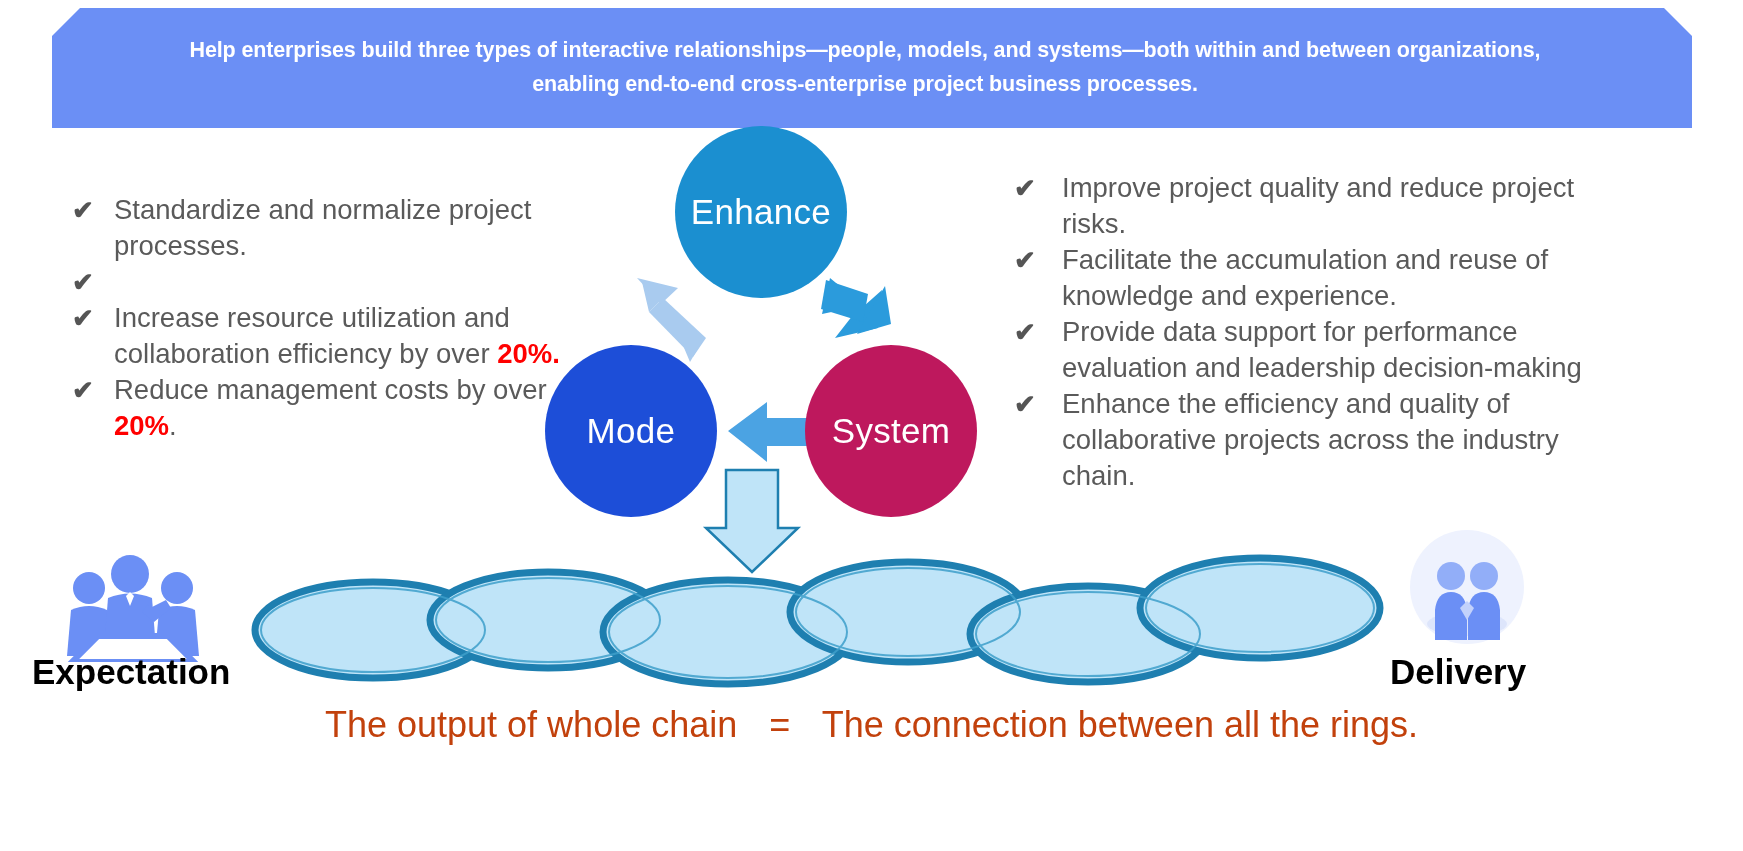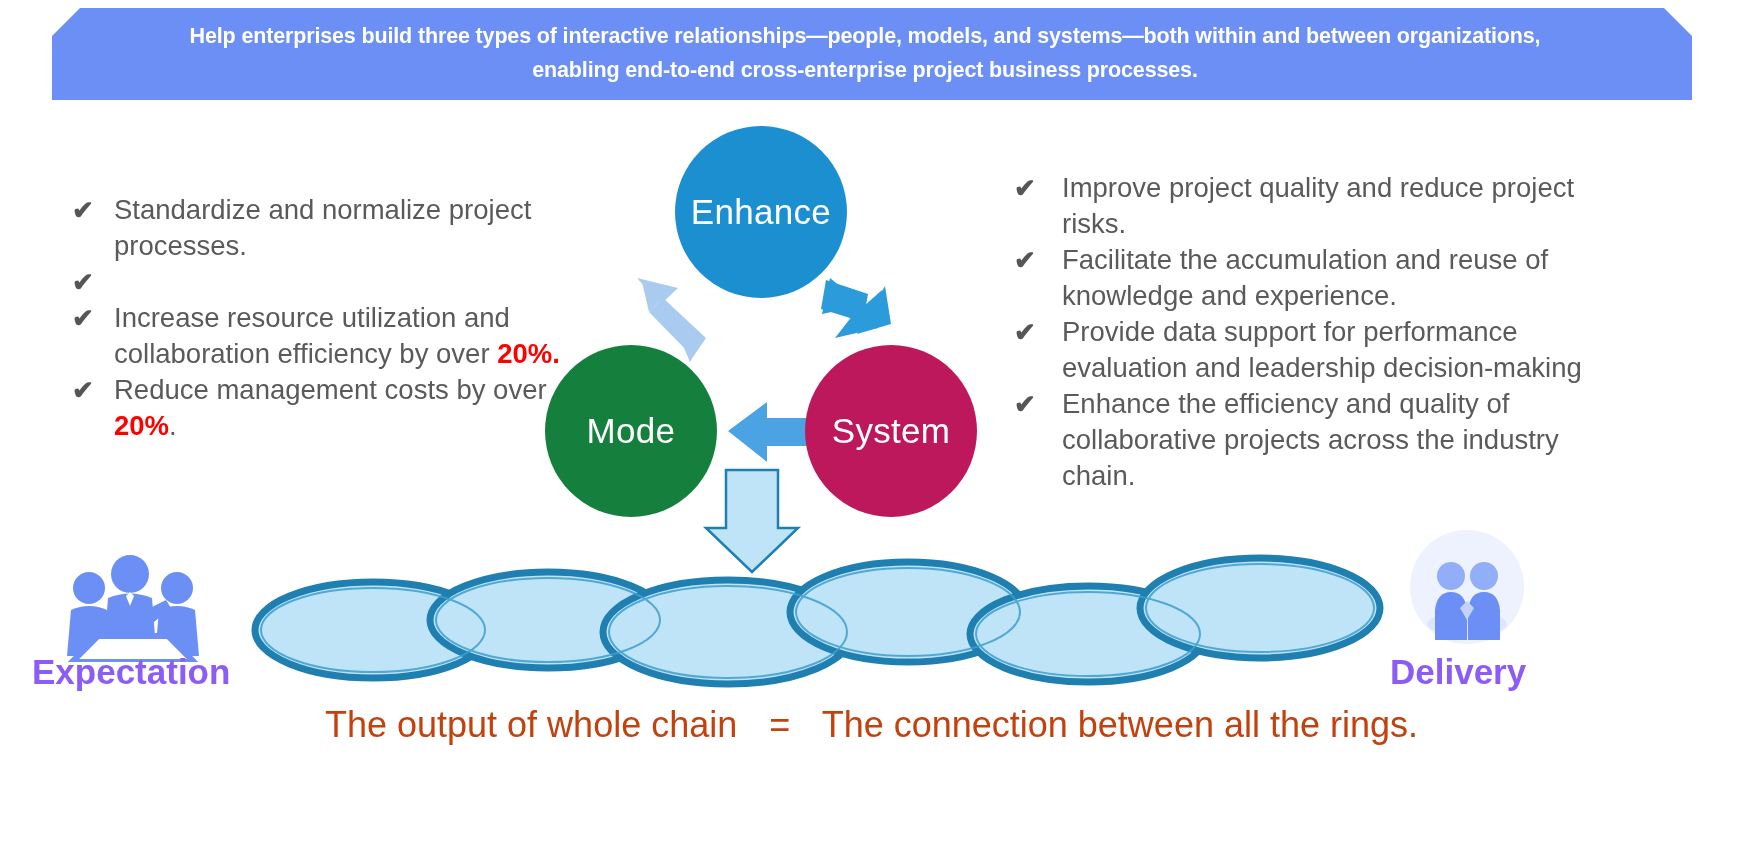--- a/index.html
+++ b/index.html
@@ -7,21 +7,21 @@
     width:1743px;height:851px;
     background:#ffffff;
     font-family:"Liberation Sans", sans-serif;
     overflow:hidden;
     position:relative;
   }
   #stage{position:absolute;left:0;top:0;width:1743px;height:851px;}
 
   
   .banner{
-    position:absolute;left:52px;top:8px;width:1640px;height:92px;
+    position:absolute;left:52px;top:8px;width:1640px;height:120px;
     background:#6B8FF5;
     clip-path:polygon(28px 0, calc(100% - 28px) 0, 100% 28px, 100% 100%, 0 100%, 0 28px);
     display:flex;flex-direction:column;align-items:center;justify-content:center;
     box-sizing:border-box;padding:4px 26px 6px 12px;
   }
   .banner-line{
     color:#ffffff;font-weight:bold;font-size:21.5px;line-height:34px;
     letter-spacing:-0.15px;text-align:center;white-space:nowrap;
   }
 
@@ -42,34 +42,34 @@
   .pd{color:#5a5a5a;font-weight:normal;}
 
   
   .diagram{position:absolute;left:530px;top:110px;width:470px;height:460px;}
   .circ{
     position:absolute;border-radius:50%;
     display:flex;align-items:center;justify-content:center;
     color:#ffffff;font-size:35px;letter-spacing:0.3px;
   }
   .circ-people{left:145px;top:16px;width:172px;height:172px;background:#1B8FD0;}
-  .circ-mode{left:15px;top:235px;width:172px;height:172px;background:#15803d;}
+  .circ-mode{left:15px;top:235px;width:172px;height:172px;background:#1d4ed8;}
   .circ-system{left:275px;top:235px;width:172px;height:172px;background:#be185d;}
 
   .arrow-svg{position:absolute;left:0;top:0;width:470px;height:460px;overflow:visible;}
 
   
   .chain{position:absolute;left:248px;top:548px;width:1140px;height:140px;}
   .chain-svg{width:1140px;height:140px;display:block;}
 
   
   .icon-expect{position:absolute;left:58px;top:552px;width:150px;height:110px;}
   .icon-deliver{position:absolute;left:1408px;top:528px;width:118px;height:118px;}
   .endlabel{
-    position:absolute;color:#8b5cf6;font-weight:bold;font-size:35px;
+    position:absolute;color:#000000;font-weight:bold;font-size:35px;
     line-height:40px;white-space:nowrap;
   }
   .endlabel.left{left:32px;top:652px;}
   .endlabel.right{left:1390px;top:652px;}
 
   
   .footer{
     position:absolute;left:0;top:700px;width:1743px;
     text-align:center;color:#c2410c;font-size:36px;line-height:50px;
   }

